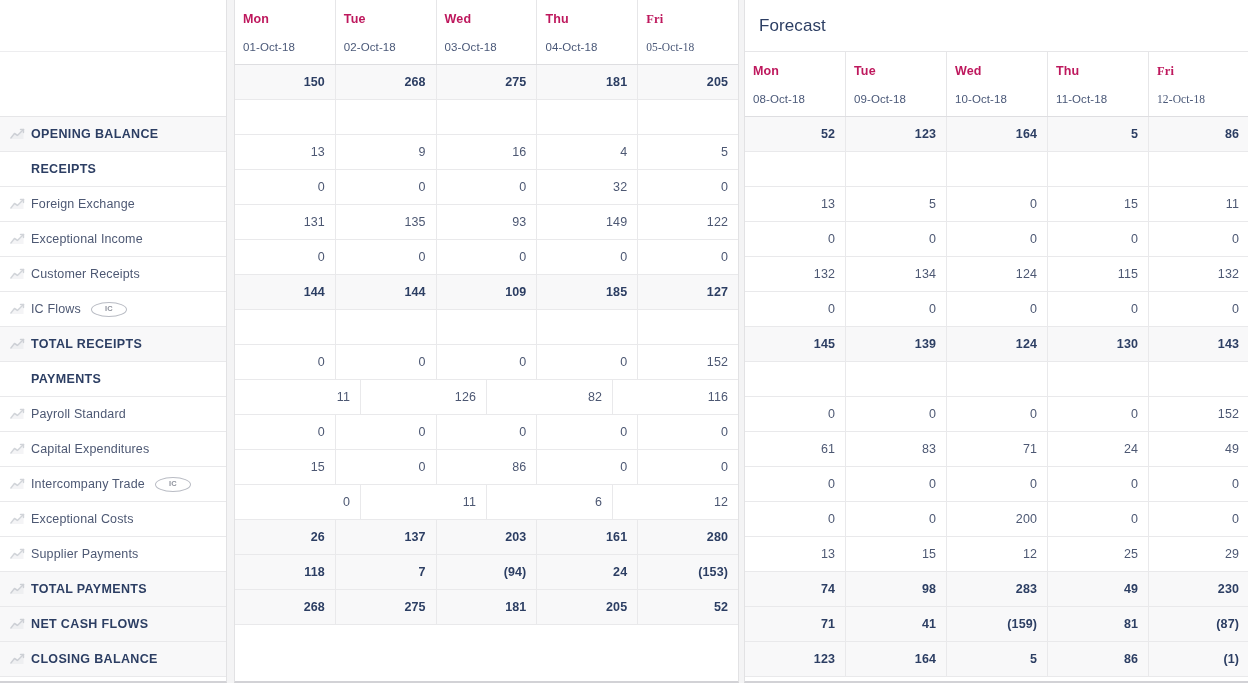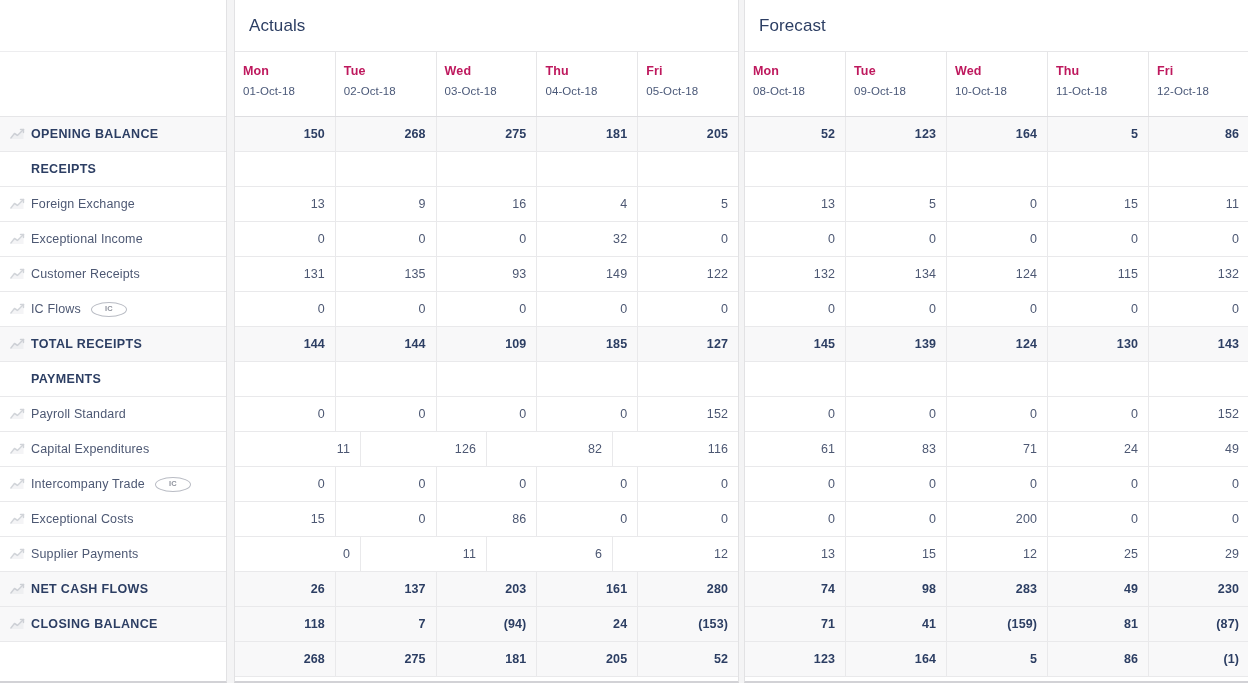--- a/index.html
+++ b/index.html
@@ -60,34 +60,34 @@
     display: flex;
     background: #fff;
     border-bottom: 1px solid #dedee1;
   }
   .date-cell {
     flex: 1 1 0;
     padding: 11px 0 0 8px;
     border-right: 1px solid #e6e6e8;
     min-width: 0;
   }
-  .date-cell:last-child { border-right: none; }
+  .date-cell:last-child { border-right: none; font-family: Liberation Serif, serif; }
   .dow {
     font-size: 12.5px;
     font-weight: 700;
     color: #be185d;
     line-height: 17px;
     letter-spacing: .15px;
   }
   .dt {
     font-size: 11.5px;
     font-weight: 400;
     color: #4a5878;
     line-height: 17px;
-    margin-top: 3px;
+    margin-top: 11px;
     letter-spacing: .1px;
   }
   .date-header.blank-head { border-bottom: 1px solid #e6e6e8; }
 
   
   .panel-body { flex: 1 1 auto; display: flex; flex-direction: column; }
 
   .row {
     height: 35px;
     flex: 0 0 35px;
@@ -296,37 +296,46 @@
           <span class="label-text item">Supplier Payments</span>
         </div>
         <div class="row label-row shaded total-row">
           <span class="chart-icon">
             <svg width="15" height="12" viewBox="0 0 15 12">
               <polyline points="1,10 4.5,5.5 7.5,7.5 13.5,1.5" fill="none" stroke="#6b7585" stroke-width="1.6" stroke-linejoin="round" stroke-linecap="round"></polyline>
               <polygon points="1,11 4.5,6.5 7.5,8.5 13.5,2.5 13.5,11" fill="#b9bec8" opacity=".55"></polygon>
               <polyline points="10.5,1.5 13.5,1.5 13.5,4.5" fill="none" stroke="#6b7585" stroke-width="1.4" stroke-linejoin="round" stroke-linecap="round"></polyline>
             </svg>
           </span>
+          <span class="label-text total">TOTAL PAYMENTS</span>
+        </div>
+        <div class="row label-row shaded total-row">
+          <span class="chart-icon">
+            <svg width="15" height="12" viewBox="0 0 15 12">
+              <polyline points="1,10 4.5,5.5 7.5,7.5 13.5,1.5" fill="none" stroke="#6b7585" stroke-width="1.6" stroke-linejoin="round" stroke-linecap="round"></polyline>
+              <polygon points="1,11 4.5,6.5 7.5,8.5 13.5,2.5 13.5,11" fill="#b9bec8" opacity=".55"></polygon>
+              <polyline points="10.5,1.5 13.5,1.5 13.5,4.5" fill="none" stroke="#6b7585" stroke-width="1.4" stroke-linejoin="round" stroke-linecap="round"></polyline>
+            </svg>
+          </span>
           <span class="label-text total">NET CASH FLOWS</span>
         </div>
         <div class="row label-row shaded total-row">
           <span class="chart-icon">
             <svg width="15" height="12" viewBox="0 0 15 12">
               <polyline points="1,10 4.5,5.5 7.5,7.5 13.5,1.5" fill="none" stroke="#6b7585" stroke-width="1.6" stroke-linejoin="round" stroke-linecap="round"></polyline>
               <polygon points="1,11 4.5,6.5 7.5,8.5 13.5,2.5 13.5,11" fill="#b9bec8" opacity=".55"></polygon>
               <polyline points="10.5,1.5 13.5,1.5 13.5,4.5" fill="none" stroke="#6b7585" stroke-width="1.4" stroke-linejoin="round" stroke-linecap="round"></polyline>
             </svg>
           </span>
           <span class="label-text total">CLOSING BALANCE</span>
         </div>
       </div>
   </div>
 
   <div class="panel panel-actuals">
-    <div class="panel-title">Actuals</div>
     <div class="date-header" id="actuals-header">
         <div class="date-cell">
           <div class="dow">Mon</div>
           <div class="dt">01-Oct-18</div>
         </div>
         <div class="date-cell">
           <div class="dow">Tue</div>
           <div class="dt">02-Oct-18</div>
         </div>
         <div class="date-cell">

